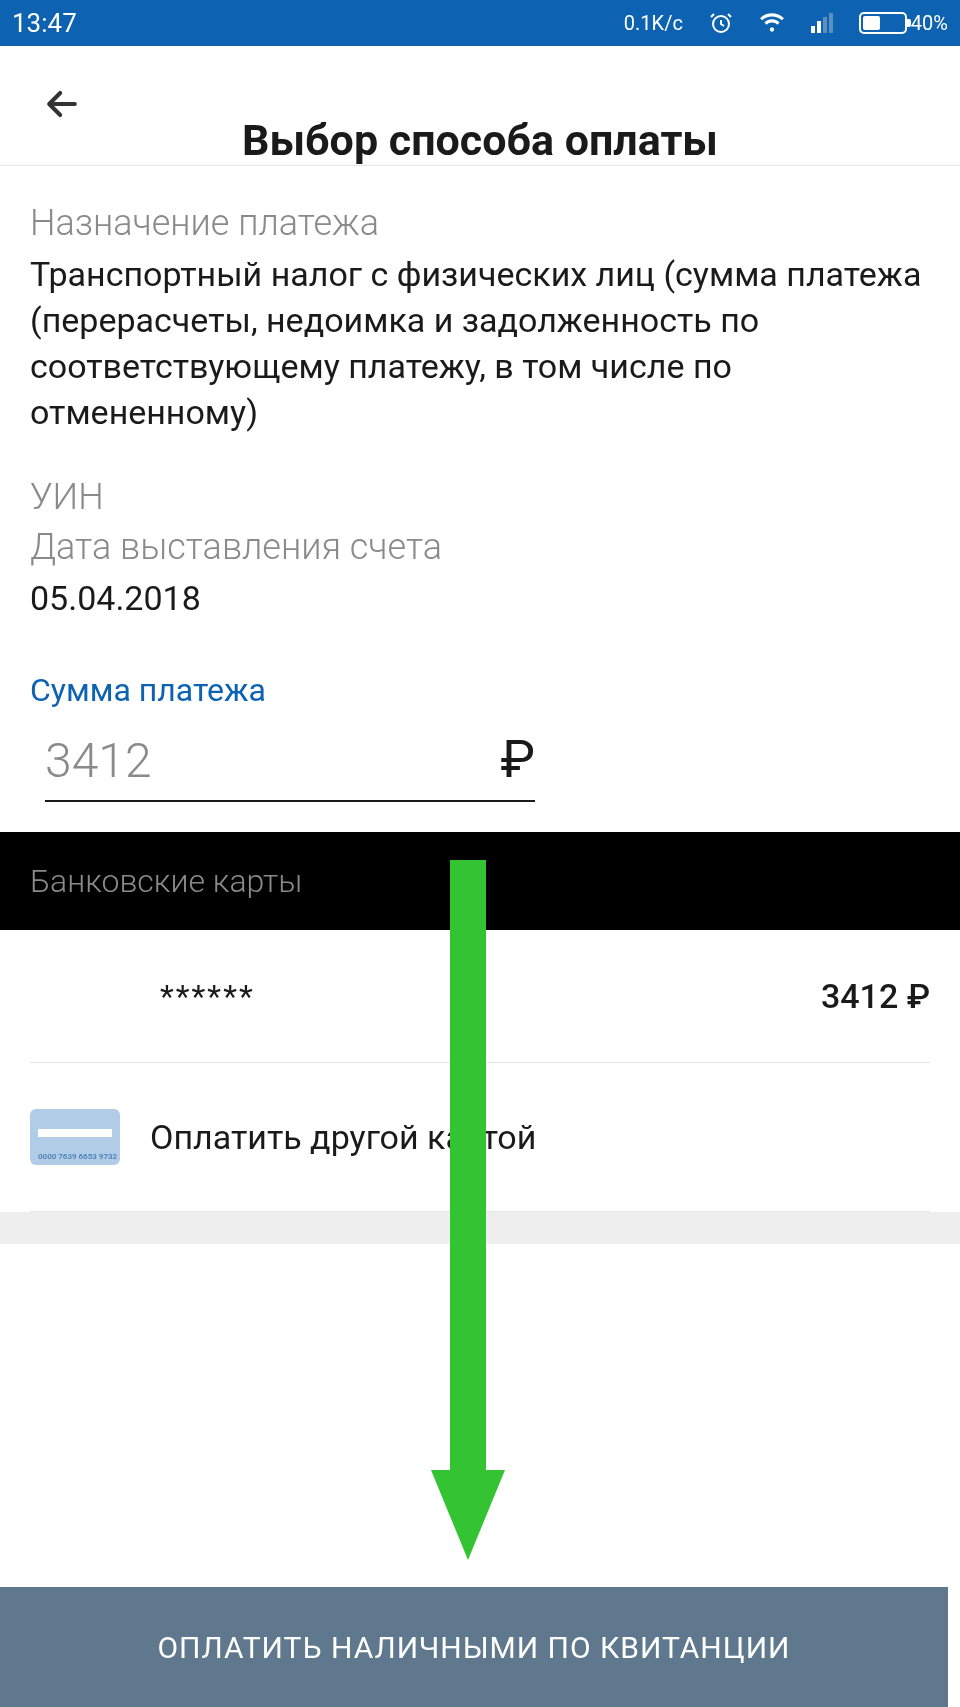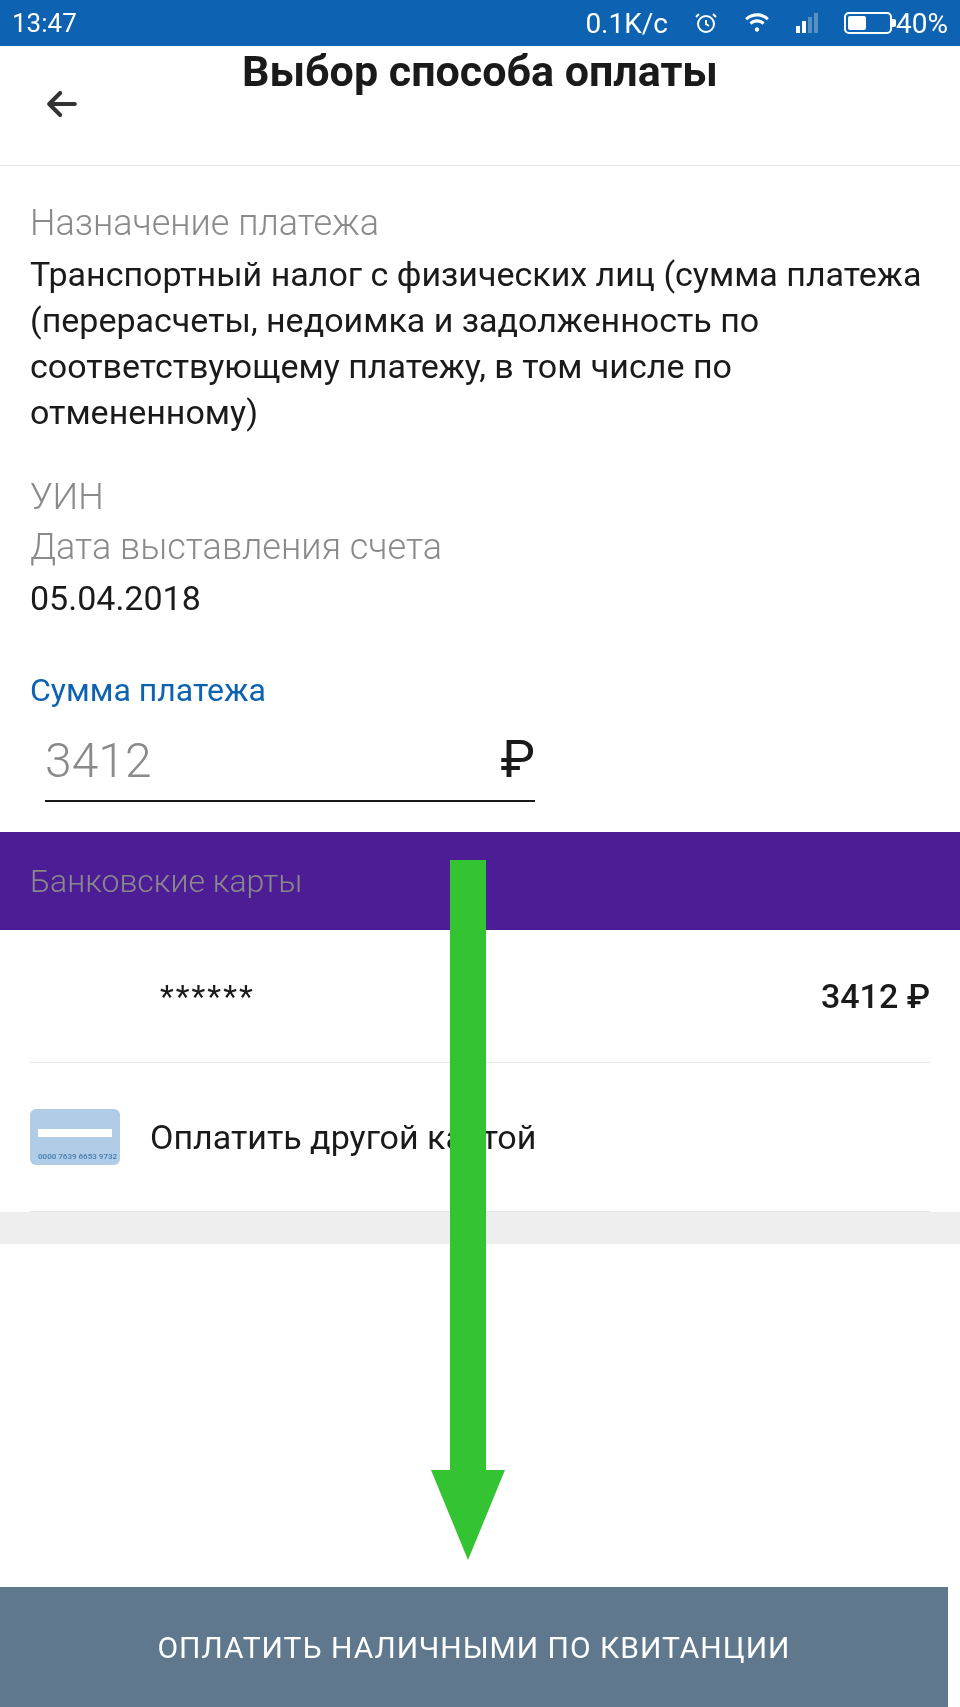--- a/index.html
+++ b/index.html
@@ -19,31 +19,31 @@
       height: 46px;
       background: #0d62b1;
       display: flex;
       justify-content: space-between;
       align-items: center;
       padding: 0 12px;
       color: #fff;
       font-size: 26px;
     }
     .status-left { font-weight: 400; }
-    .status-right { display: flex; align-items: center; gap: 26px; font-size: 28px; text-align: right; }
+    .status-right { display: flex; align-items: center; gap: 26px; font-size: 20px; text-align: right; }
     .status-right .icon-small { display: inline-flex; align-items: center; }
     .battery-wrap { display: flex; align-items: center; gap: 4px; }
     .battery-icon { width: 48px; height: 22px; border: 2px solid #fff; border-radius: 5px; position: relative; }
     .battery-icon::after { content: ""; position: absolute; right: -6px; top: 5px; width: 4px; height: 8px; background: #fff; border-radius: 0 2px 2px 0; }
     .battery-fill { position: absolute; left: 2px; top: 2px; bottom: 2px; width: 40%; background: #fff; border-radius: 2px; }
 
     .app-header {
       height: 120px;
       display: flex;
-      align-items: flex-start;
+      align-items: flex-end;
       justify-content: center;
       position: relative;
       border-bottom: 1px solid #e5e5e5;
     }
     .back-btn {
       position: absolute;
       left: 40px;
       top: 50%;
       transform: translateY(-50%);
       color: #333;
@@ -90,21 +90,21 @@
       font-weight: 300;
       flex: 1;
     }
     .ruble {
       font-size: 52px;
       color: #1a1a1a;
       font-weight: 400;
       margin-left: 10px;
     }
     .section-header {
-      background: #4c1d95;
+      background: #000000;
       padding: 30px 30px;
       font-size: 32px;
       color: #8a8a8a;
       font-weight: 300;
       margin-top: 30px;
       margin-left: -30px;
       margin-right: -30px;
     }
     .card-row {
       display: flex;

